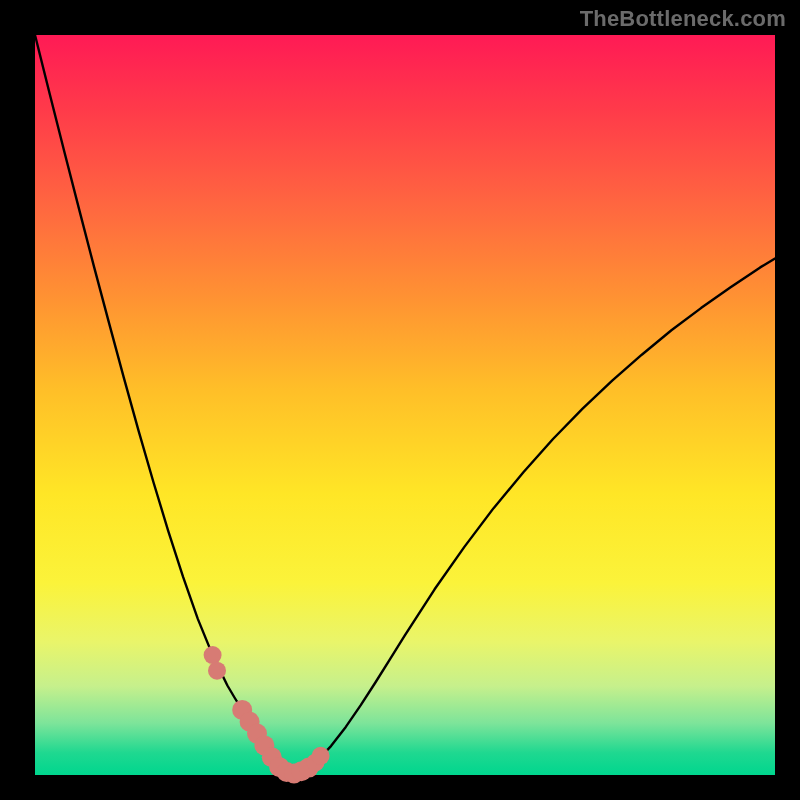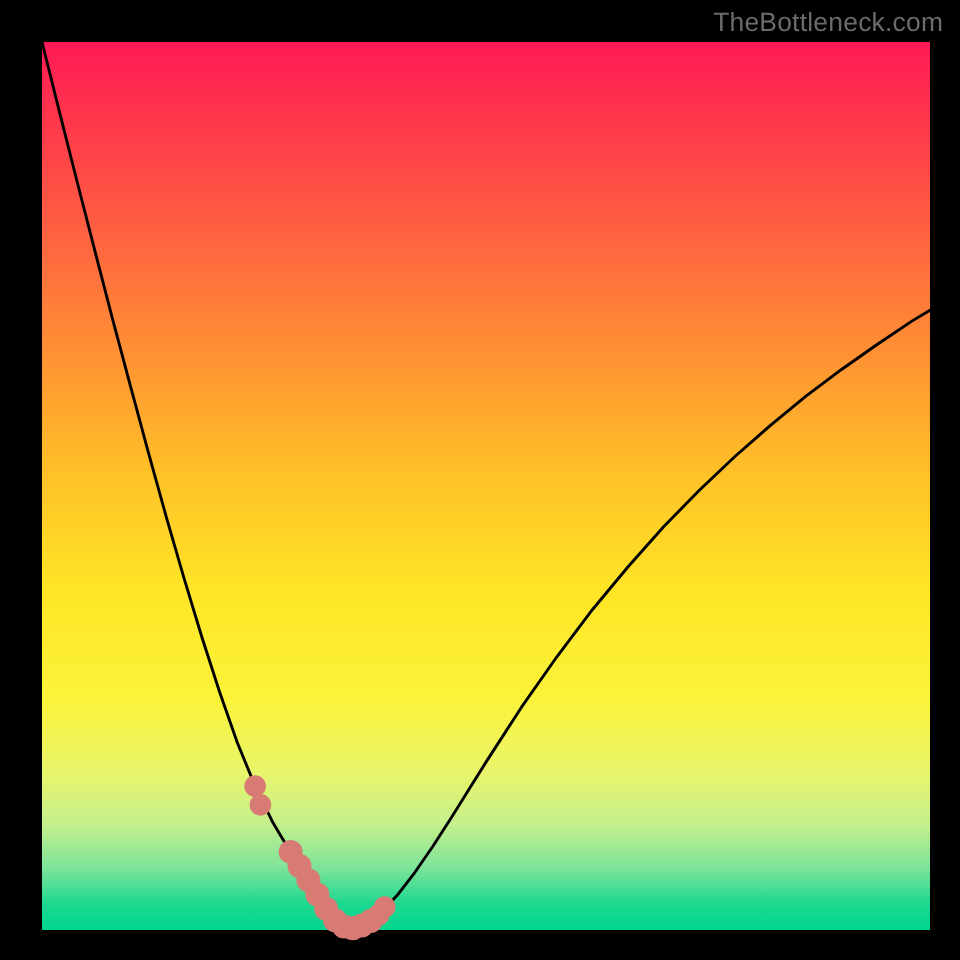--- a/index.html
+++ b/index.html
@@ -39,21 +39,21 @@
       #1fd890 97%,
       #00d68e 100%
     );
   }
   .watermark {
     position: absolute;
     top: 6px;
     right: 14px;
     color: #6b6b6b;
     font-size: 22px;
-    font-weight: 400;
+    font-weight: 700;
     letter-spacing: 0.2px;
     user-select: none;
   }
   svg.curve {
     position: absolute;
     left: 0;
     top: 0;
     width: 740px;
     height: 740px;
     overflow: visible;

